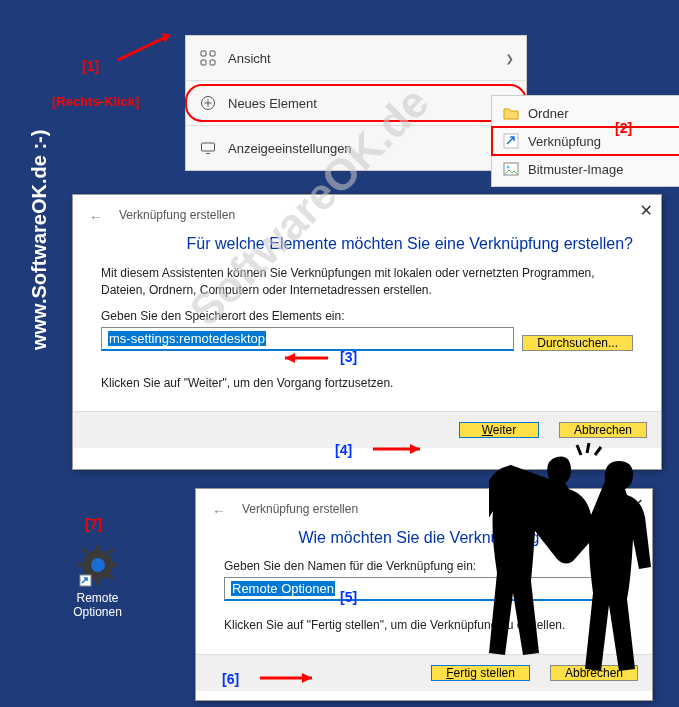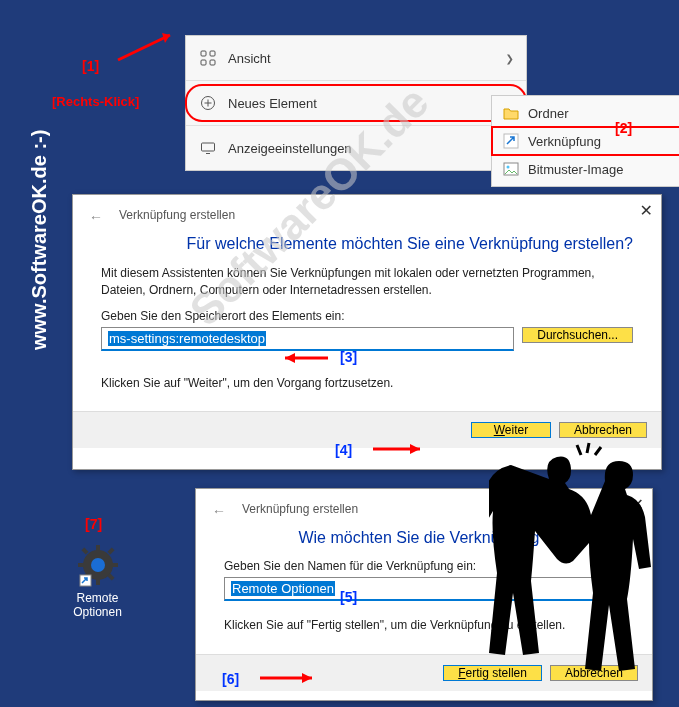--- a/index.html
+++ b/index.html
@@ -109,21 +109,21 @@
     .dlg-hdr .back { margin-right: 16px; font-size: 14px; color: #888; }
     .dlg-body { padding: 6px 28px 10px; }
     .dlg-title {
       color: #0033aa;
       font-size: 16px;
       margin-bottom: 12px;
       text-align: right;
     }
     .dlg-text { color: #222; margin-bottom: 10px; font-size: 12px; line-height: 1.4; }
     .dlg-label { color: #222; margin-bottom: 4px; font-size: 12px; }
-    .input-row { display: flex; gap: 8px; align-items: flex-start; margin-bottom: 24px; }
+    .input-row { display: flex; gap: 8px; align-items: flex-end; margin-bottom: 24px; }
     .text-input {
       flex: 1;
       border: 1px solid #888;
       border-bottom: 2px solid #0078d4;
       padding: 3px 6px;
       font-size: 13px;
       background: #fff;
     }
     .text-input .sel {
       background: #0078d4;
@@ -137,21 +137,21 @@
       font-size: 12px;
       cursor: pointer;
       min-width: 80px;
       text-align: center;
     }
     .btn.primary { border: 1px solid #0078d4; }
     .dlg-footer {
       background: #f0f0f0;
       border-top: 1px solid #ddd;
       padding: 10px 14px;
-      display: flex; justify-content: flex-end; gap: 8px;
+      display: flex; justify-content: flex-end; gap: 20px;
     }
     
     .anno {
       position: absolute;
       color: #ff0000;
       font-weight: bold;
       font-size: 14px;
     }
     .anno.blue { color: #0033ff; }
     

